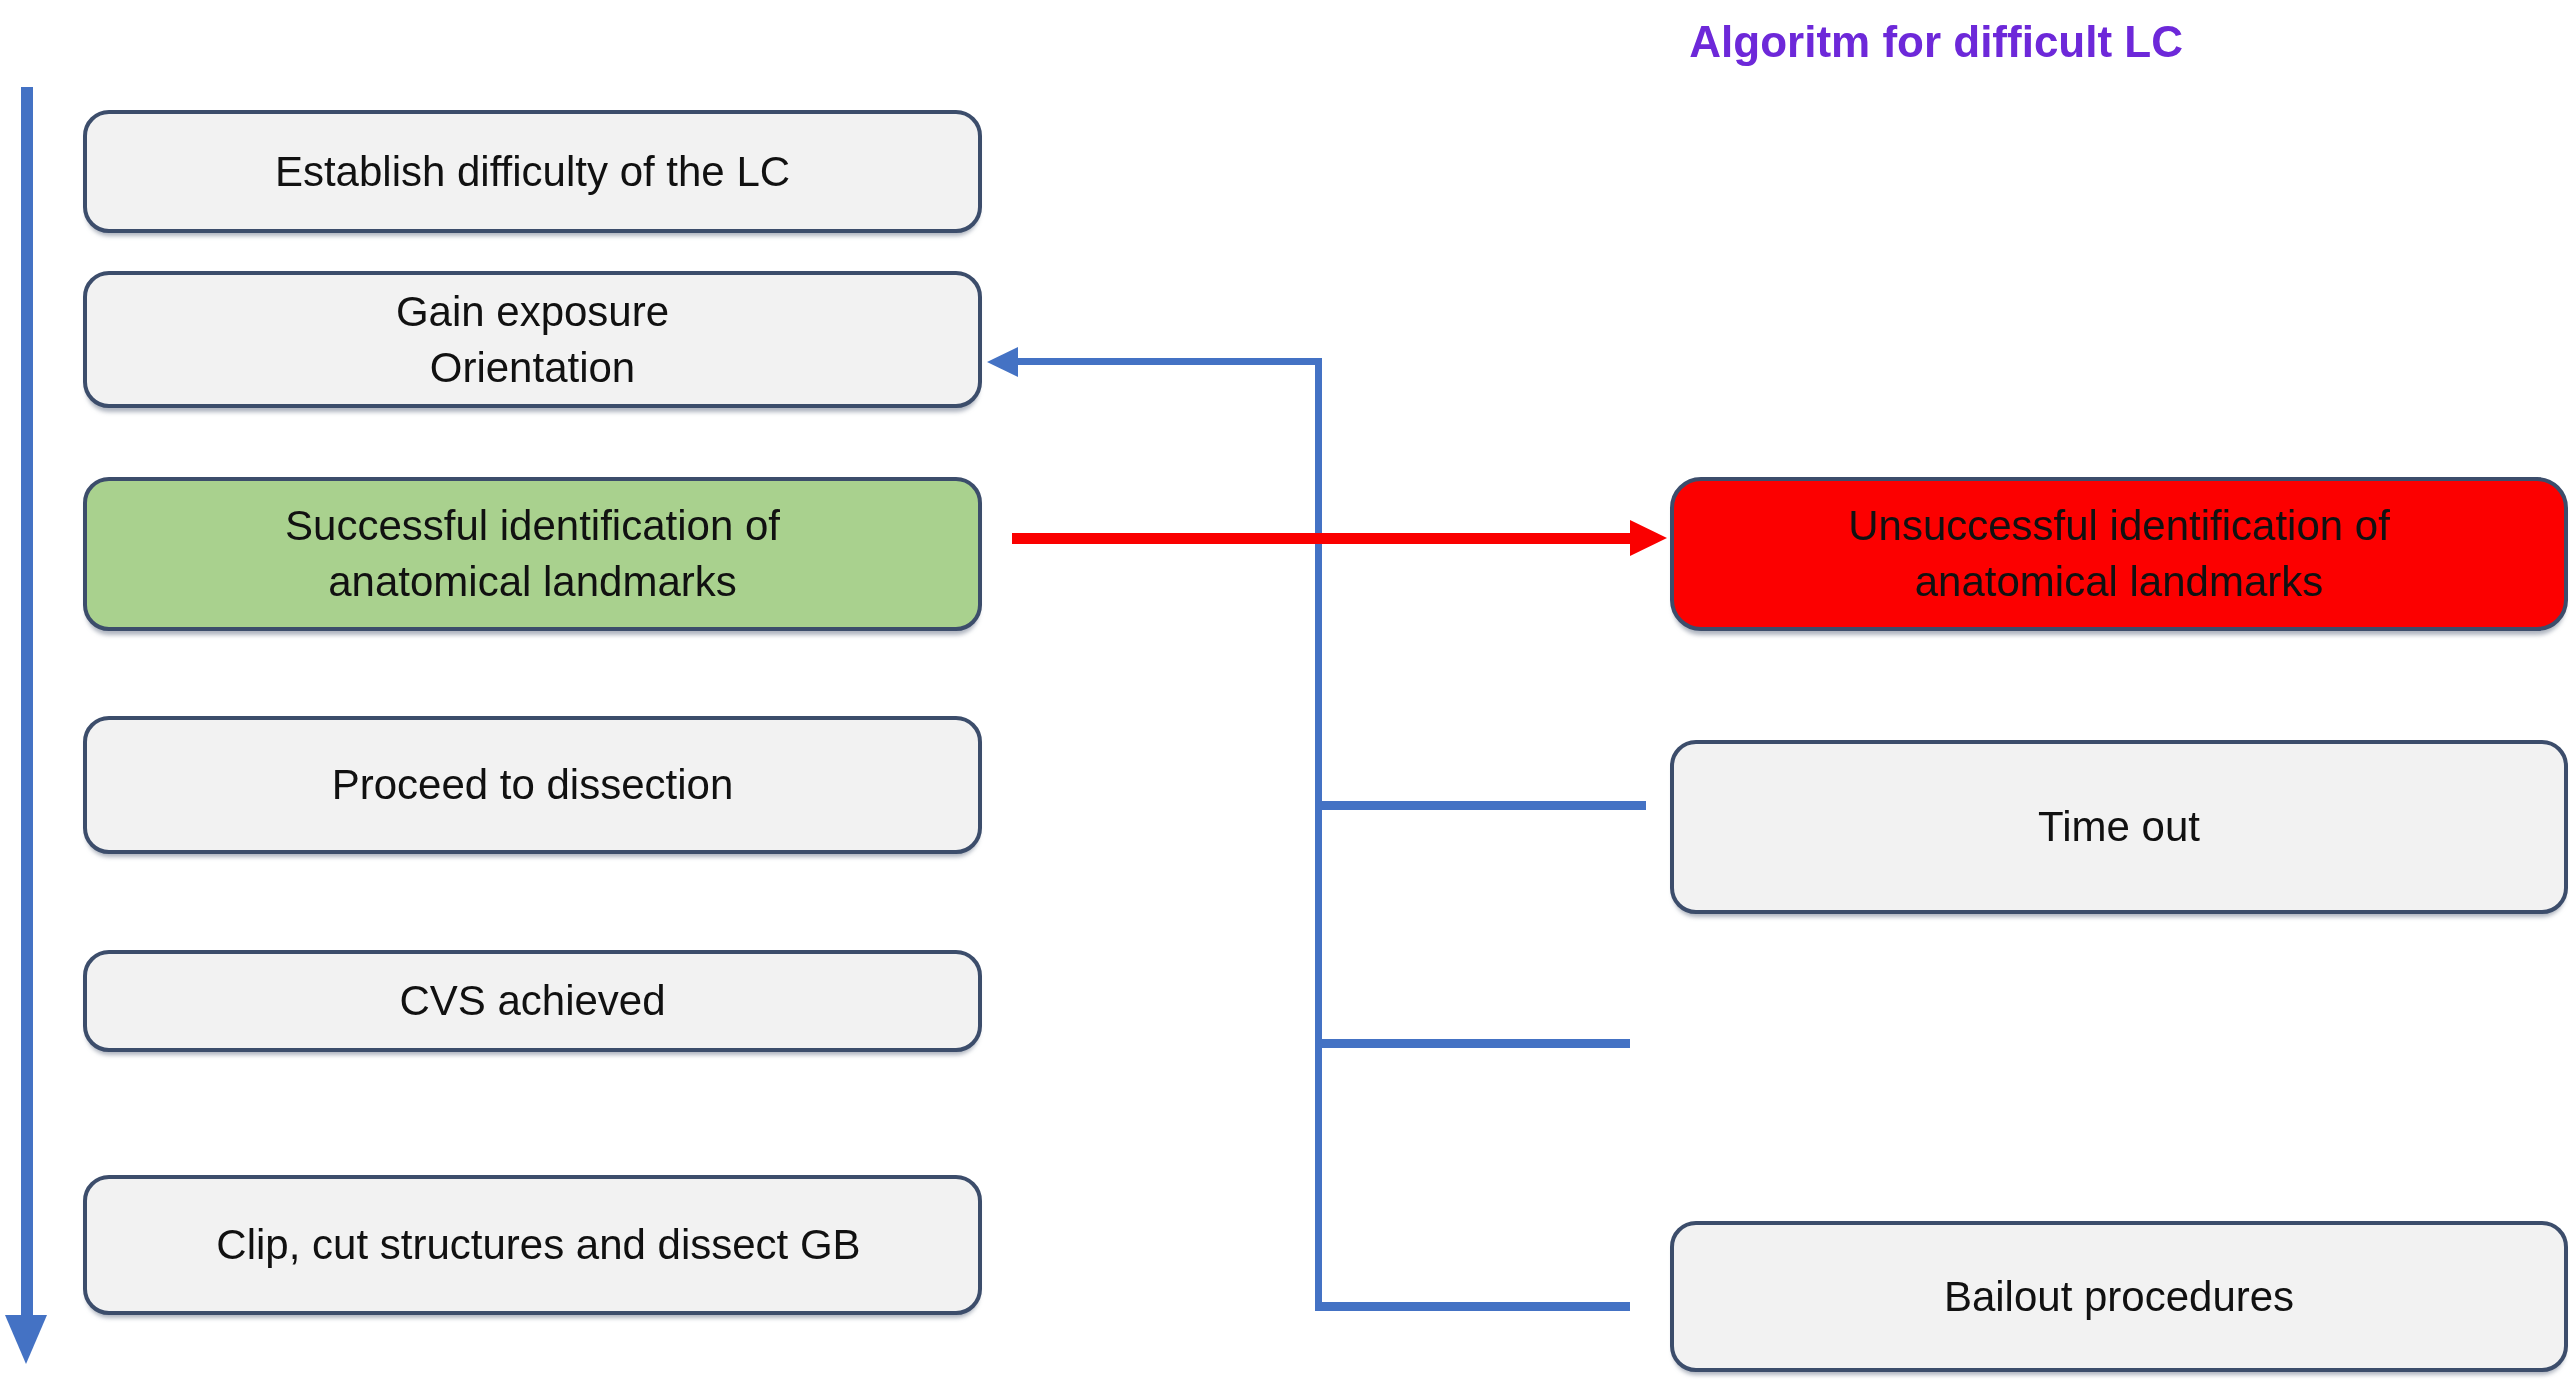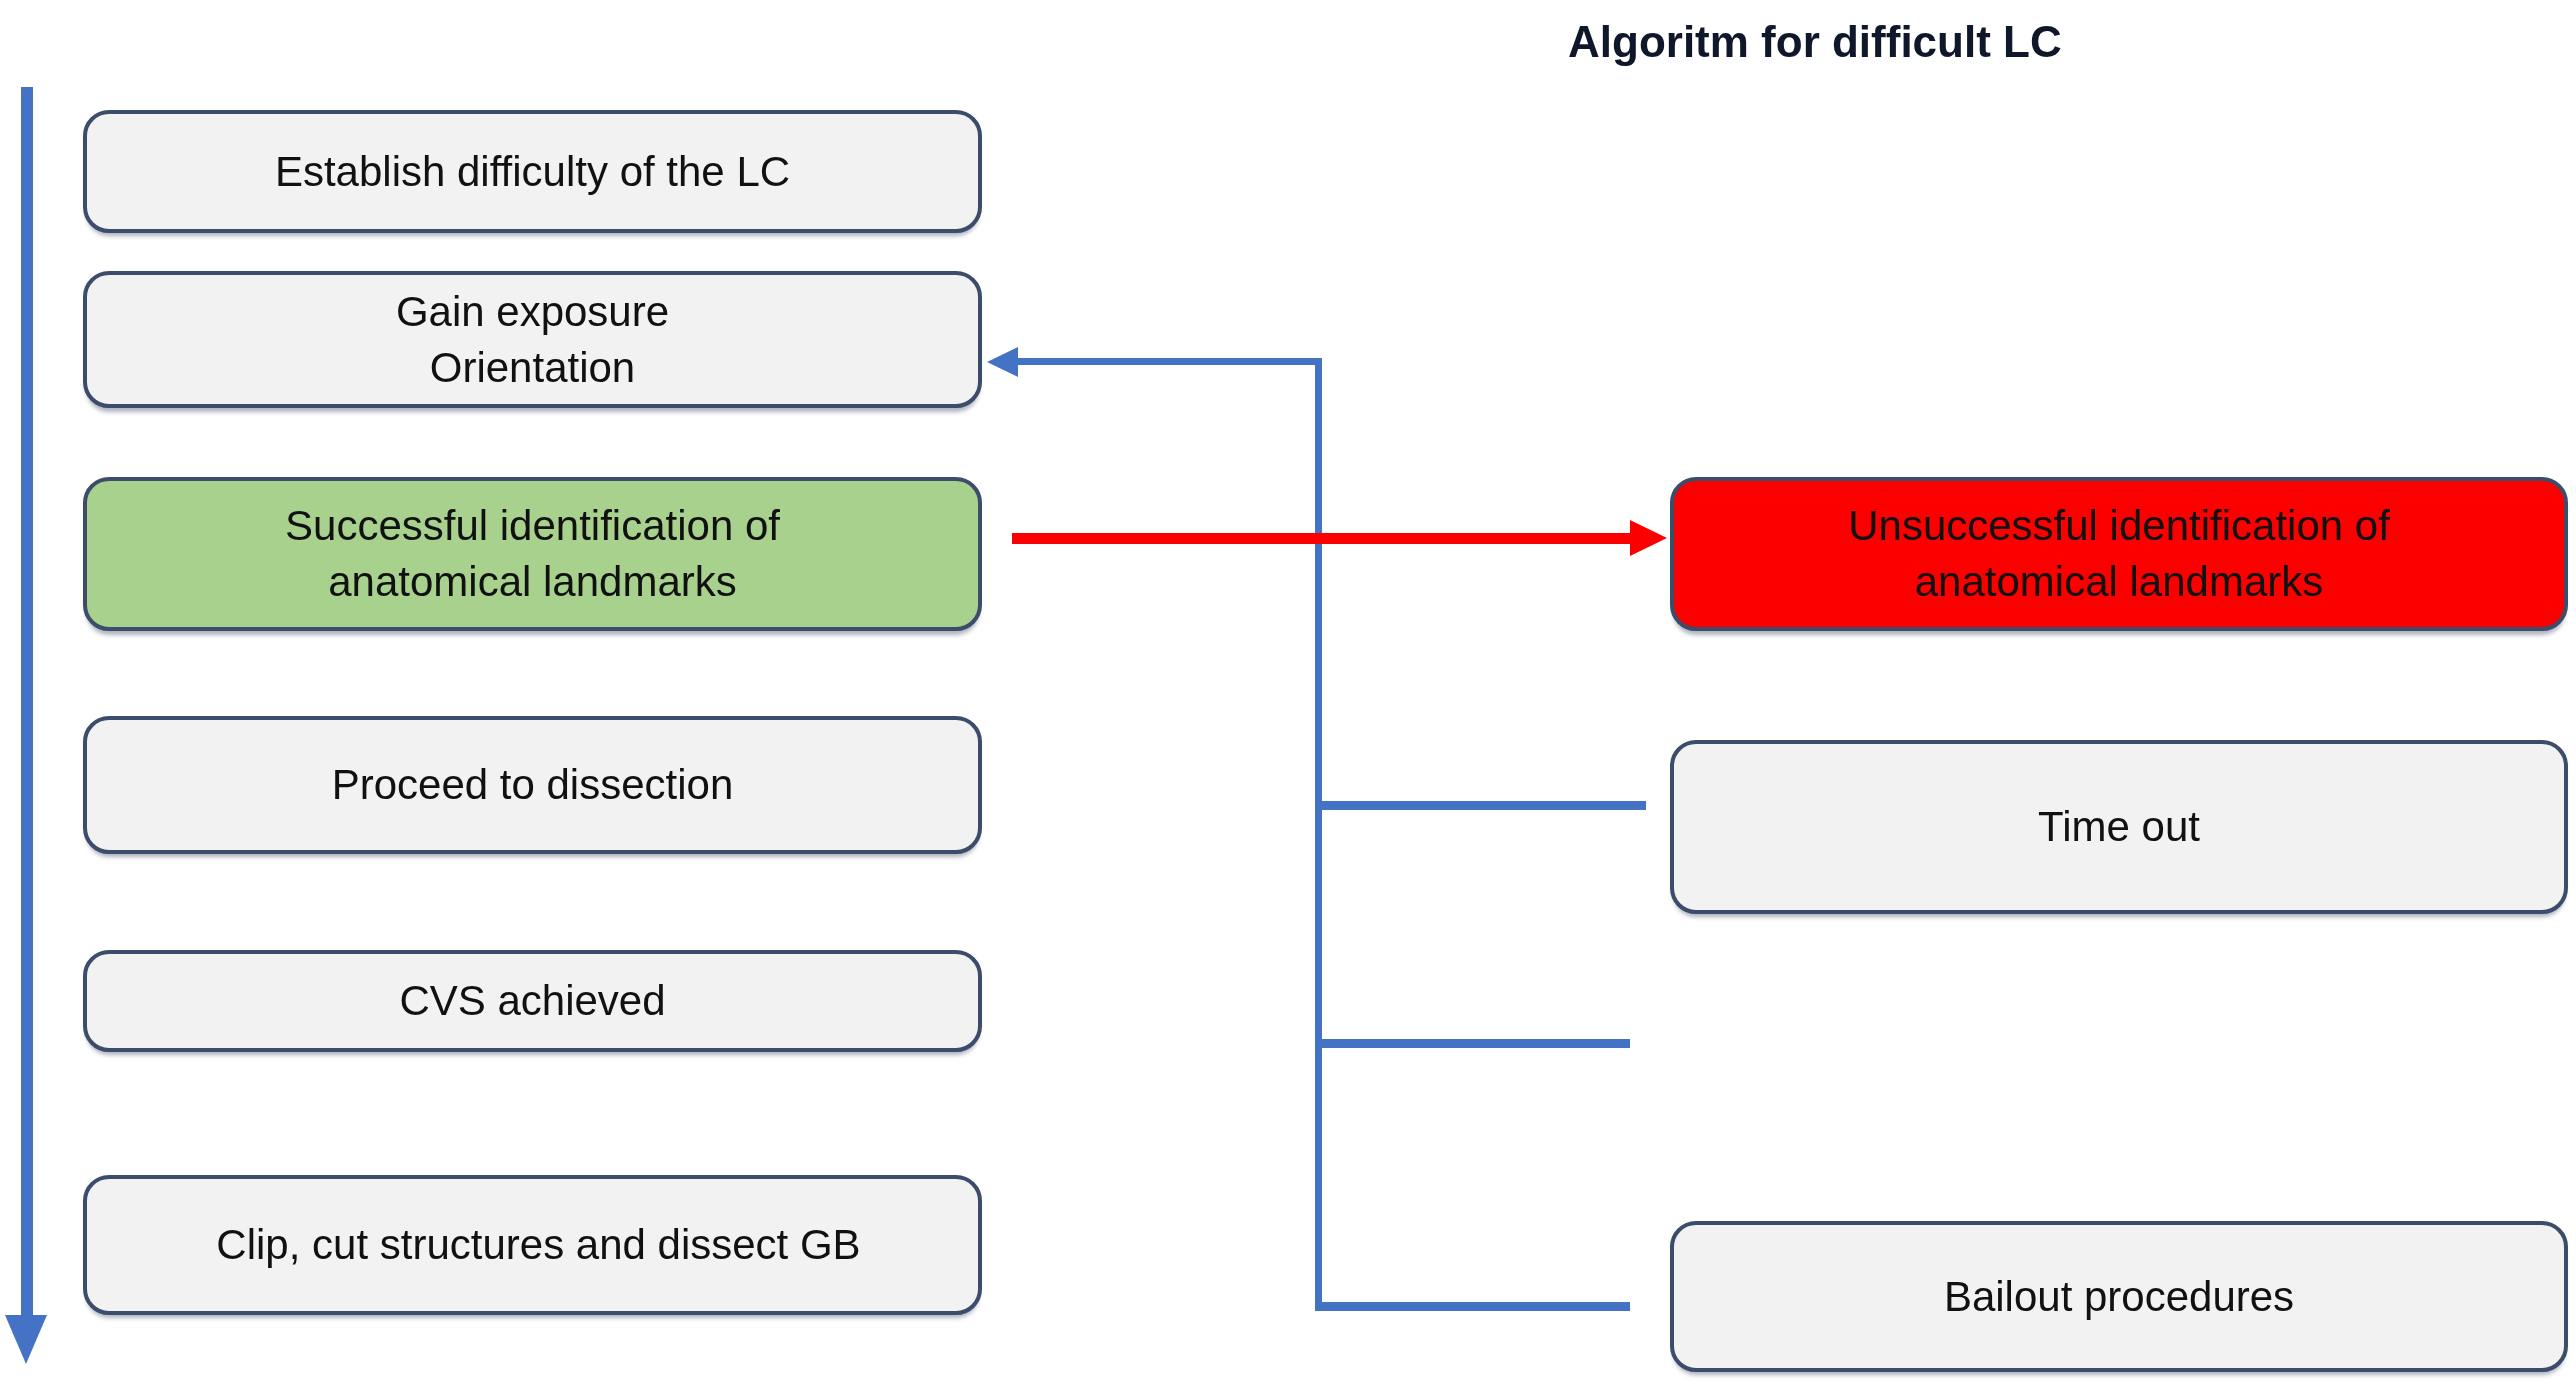--- a/index.html
+++ b/index.html
@@ -15,22 +15,22 @@
   .canvas{
     position:relative;
     width:2576px;height:1388px;
     background:#ffffff;
     font-family:"Liberation Sans", sans-serif;
     overflow:hidden;
   }
   .diagram-title{
     position:absolute;
     left:1568px;top:17px;width:615px;
-    font-size:44px;font-weight:bold;color:#0f172a;
-    text-align:left;
+    font-size:44px;font-weight:bold;color:#6d28d9;
+    text-align:right;
     letter-spacing:0px;
   }
   .node{
     position:absolute;
     box-sizing:border-box;
     border:4.6px solid var(--box-border);
     border-radius:26px;
     background:var(--box-fill);
     color:var(--text);
     display:flex;align-items:center;justify-content:center;
@@ -89,21 +89,21 @@
   </div>
 
   <div class="node leftcol" style="top:950px;height:102px;">
     <span>CVS achieved</span>
   </div>
 
   <div class="node leftcol" style="top:1175px;height:140px;padding-left:12px;">
     <span>Clip, cut structures and dissect GB</span>
   </div>
 
-  <div class="node rightcol failure" style="top:477px;height:154px;">
+  <div class="node rightcol failure" style="top:477px;height:154px;border-radius:31px;">
     <span>Unsuccessful identification of
 anatomical landmarks</span>
   </div>
 
   <div class="node rightcol" style="top:740px;height:174px;">
     <span>Time out</span>
   </div>
 
 
   <div class="node rightcol" style="top:1221px;height:151px;">

